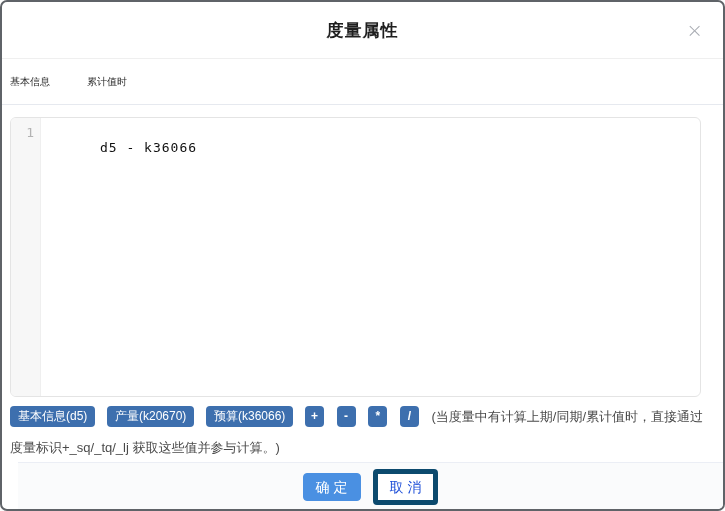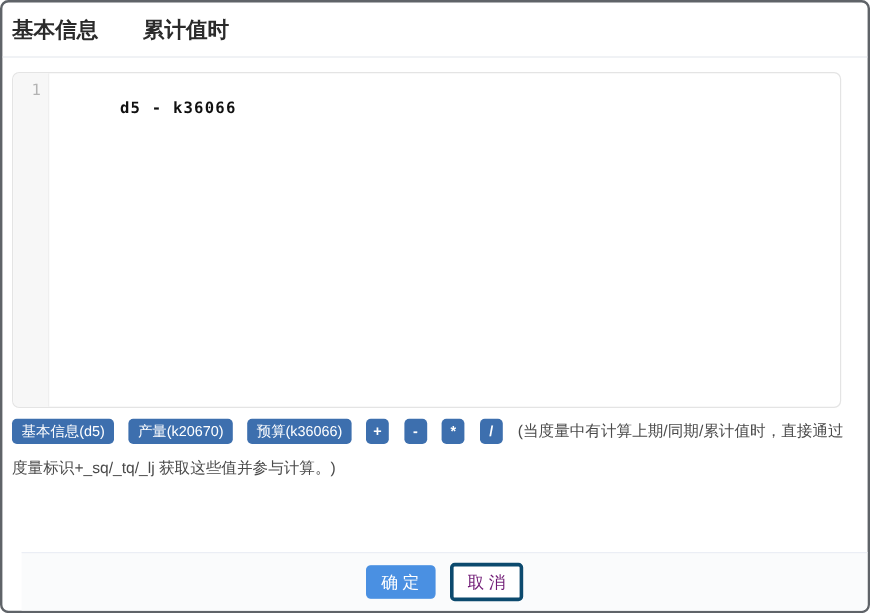--- a/index.html
+++ b/index.html
@@ -36,21 +36,21 @@
     font-family: "DejaVu Sans", sans-serif;
   }
   
   .tabbar {
     height: 46px; flex: 0 0 46px;
     display: flex; align-items: center;
     padding: 0 8px;
     border-bottom: 1px solid #e6e9ef;
   }
   .tab {
-    font-size: 18px; font-weight: bold; color: #2b2b2b;
+    font-size: 10px; font-weight: normal; color: #2b2b2b;
     margin-right: 37px; cursor: pointer; white-space: nowrap;
   }
   .tab.active {
     color: #4a90e2;
     border: 2px solid #5b9cf2;
     border-radius: 4px;
     padding: 8px 15px;
     margin-right: 0;
     background: #fff;
   }
@@ -71,21 +71,21 @@
     border-right: 1px solid #efefef;
     padding: 7px 6px 0 0;
     text-align: right;
     font-family: "DejaVu Sans Mono", "Liberation Mono", monospace;
     font-size: 13px; color: #b3b3b3;
   }
   .editor-code {
     flex: 1;
     padding: 7px 6px 0 6px;
     font-family: "DejaVu Sans Mono", "Liberation Mono", monospace;
-    font-size: 13px; font-weight: bold; color: #101010;
+    font-size: 13px; font-weight: normal; color: #101010;
     letter-spacing: 1px;
     white-space: pre;
   }
   
   .chips-row {
     padding: 4px 8px 0 8px;
     line-height: 30px;
     font-size: 13px; color: #4a4a4a;
   }
   .chip {
@@ -121,28 +121,32 @@
     border-radius: 4px;
     padding: 5px 12px;
     cursor: pointer;
     font-family: inherit;
     line-height: 16px;
   }
   .btn-primary {
     background: #4a90e2; color: #fff; border: 1px solid #4a90e2;
   }
   .btn-default {
-    background: #fff; color: #701a75; border: 3px solid #0c4a6e;
+    background: #fff; color: #1d4ed8; border: 5px solid #0c4a6e;
   }
 </style>
 </head>
 <body>
 
 <div class="window">
 
+  <div class="dlg-header">
+    <span class="dlg-title">度量属性</span>
+    <span class="dlg-close">×</span>
+  </div>
 
   <div class="tabbar">
     <span class="tab">基本信息</span>
     <span class="tab">累计值时</span>
   </div>
 
   <div class="editor">
     <div class="editor-gutter">
       <div>1</div>
     </div>

